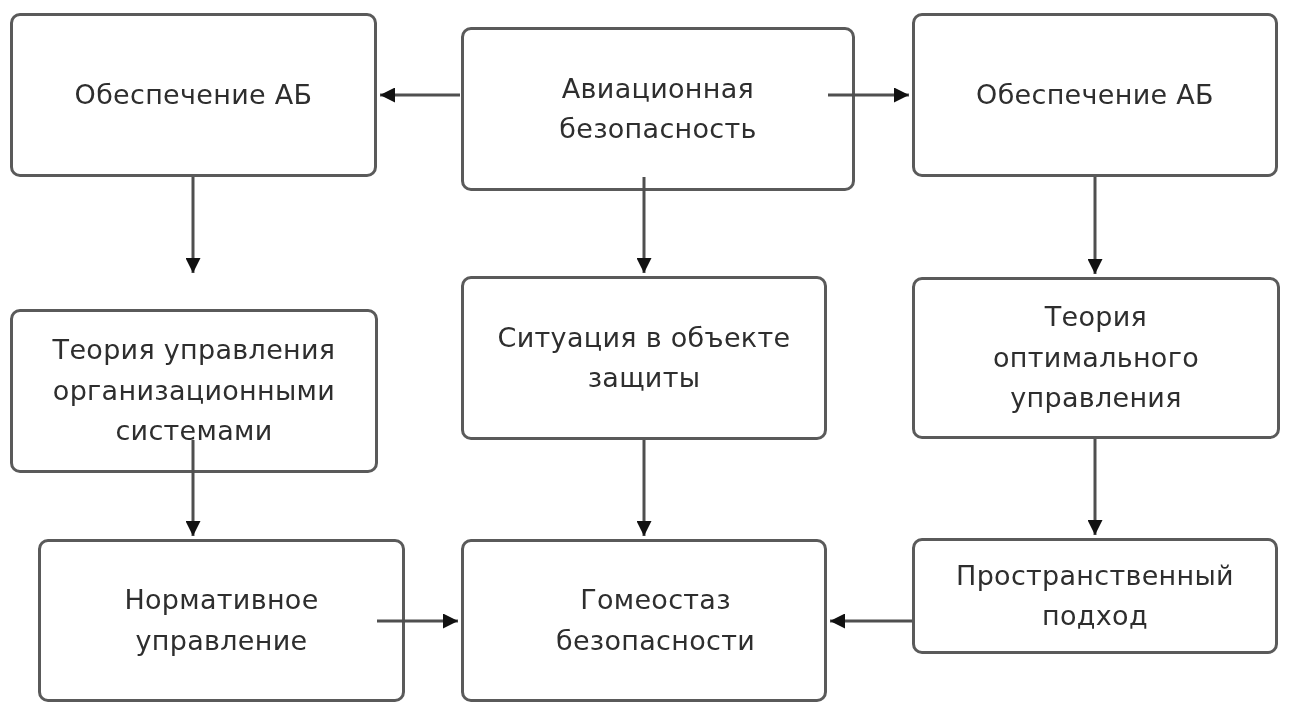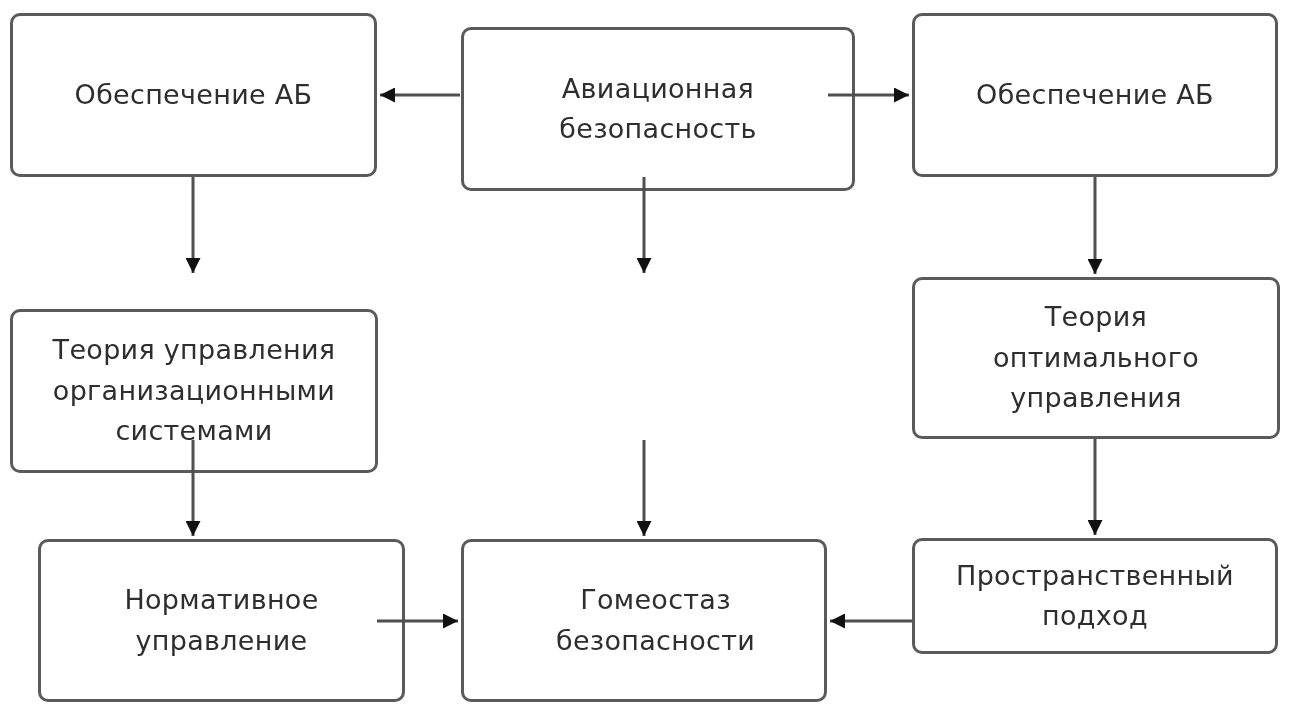--- a/index.html
+++ b/index.html
@@ -51,20 +51,24 @@
   </div>
   <div class="node" style="left:912px;top:13px;width:366px;height:164px;">
     <span class="label">Обеспечение АБ</span>
   </div>
 
   <div class="node" style="left:10px;top:276px;width:368px;height:164px;margin-top:33px;">
     <span class="label">Теория управления
 организационными
 системами</span>
   </div>
+  <div class="node" style="left:461px;top:276px;width:366px;height:164px;">
+    <span class="label">Ситуация в объекте
+защиты</span>
+  </div>
   <div class="node" style="left:912px;top:277px;width:368px;height:162px;">
     <span class="label">Теория
 оптимального
 управления</span>
   </div>
 
   <div class="node" style="left:10px;top:539px;width:367px;height:163px;margin-left:28px;">
     <span class="label">Нормативное
 управление</span>
   </div>

